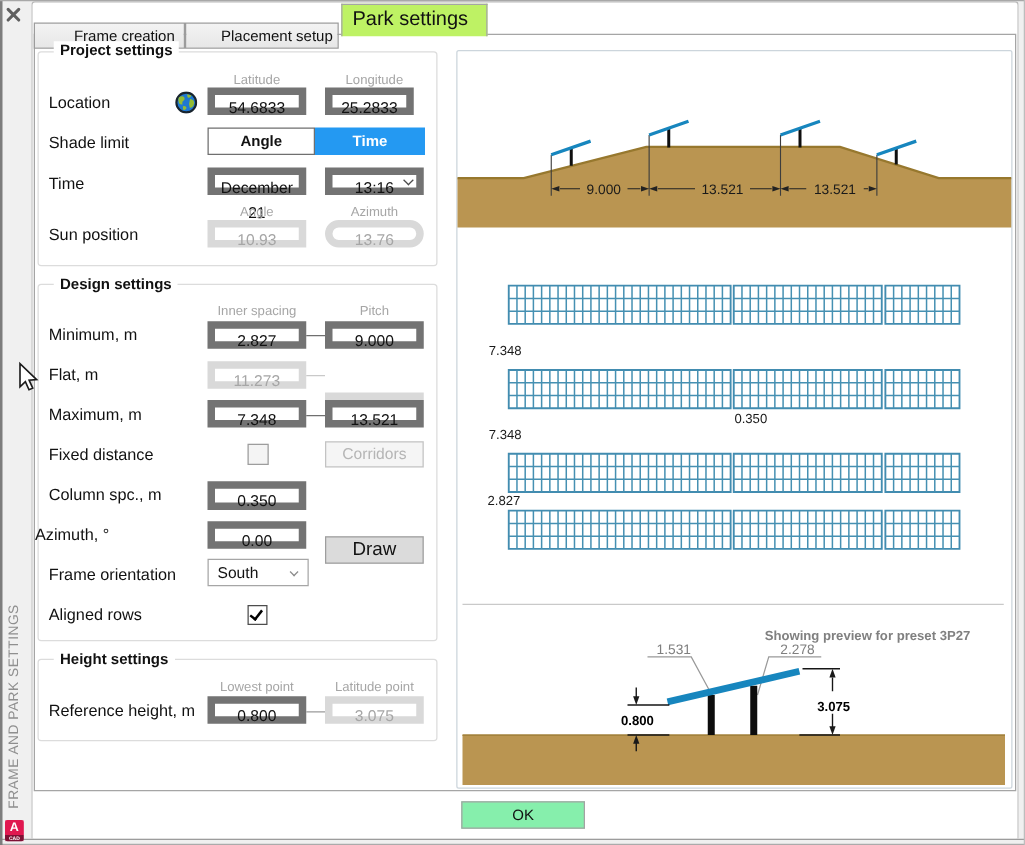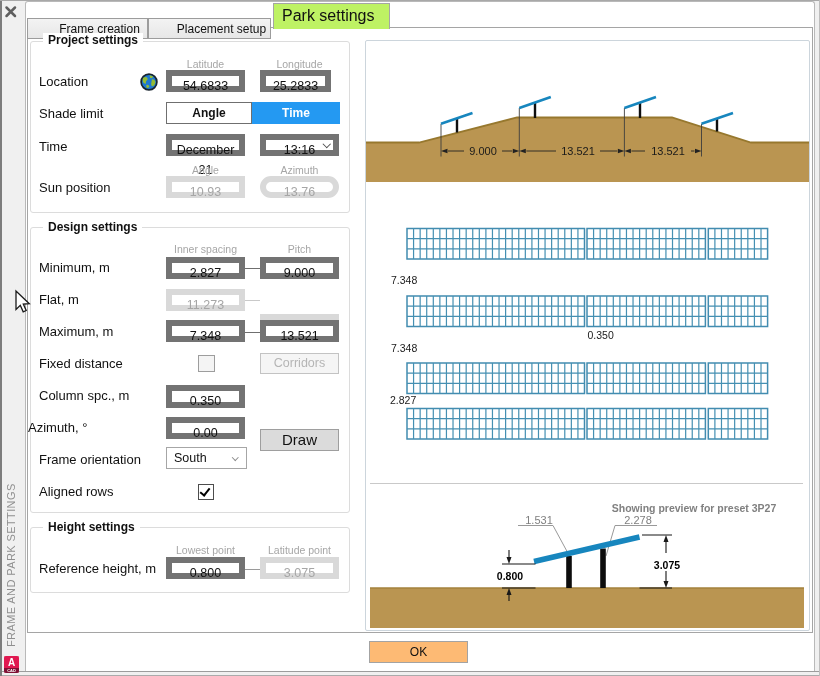--- a/index.html
+++ b/index.html
@@ -123,21 +123,21 @@
 <div class="leg" style="left:43px;top:520px;">Height settings</div>
 
 <div class="hdr" style="left:166px;top:544px;width:79px;">Lowest point</div>
 <div class="hdr" style="left:260px;top:544px;width:79px;">Latitude point</div>
 
 <div class="lbl" style="left:39px;top:561px;">Reference height, m</div>
 <div class="inp" style="left:166px;top:557px;width:79px;height:22px;line-height:20px;">0.800</div>
 <div class="inp dis" style="left:260px;top:557px;width:79px;height:22px;line-height:20px;">3.075</div>
 <div class="conn" style="left:245px;top:569px;width:15px;background:#9a9a9a;"></div>
 
-<div class="abs" style="left:369px;top:641px;width:99px;height:22px;background:#fdba74;border:1px solid #a3a3a3;font-size:12px;color:#111;text-align:center;line-height:20px;">OK</div>
+<div class="abs" style="left:369px;top:641px;width:99px;height:22px;background:#86efac;border:1px solid #a3a3a3;font-size:12px;color:#111;text-align:center;line-height:20px;">OK</div>
 
 <div class="abs" style="left:365px;top:40px;width:445px;height:591px;background:#fff;border:1px solid #ccd5dc;border-radius:2px;"></div>
 <svg class="abs" style="left:365px;top:40px;" width="445" height="591" viewBox="365 40 445 591" fill="none">
 
   <path d="M366,182 L366,142.5 L419,142.5 L517,117.5 L672,117.5 L751,142.5 L809,142.5 L809,182 Z" fill="#ba9551"></path>
   <path d="M366,142.5 L419,142.5 L517,117.5 L672,117.5 L751,142.5 L809,142.5" stroke="#97782e" stroke-width="1.8"></path>
 
   <path d="M441,123.8V156.5 M519.3,108V156.5 M624.4,108V156.5 M701.5,123.8V156.5" stroke="#3d3d3d" stroke-width="0.9"></path>
 
   <path d="M457,118.4V132.5 M535,103V118 M640,103V118 M717,118.4V131.5" stroke="#0f0f0f" stroke-width="2.4"></path>

